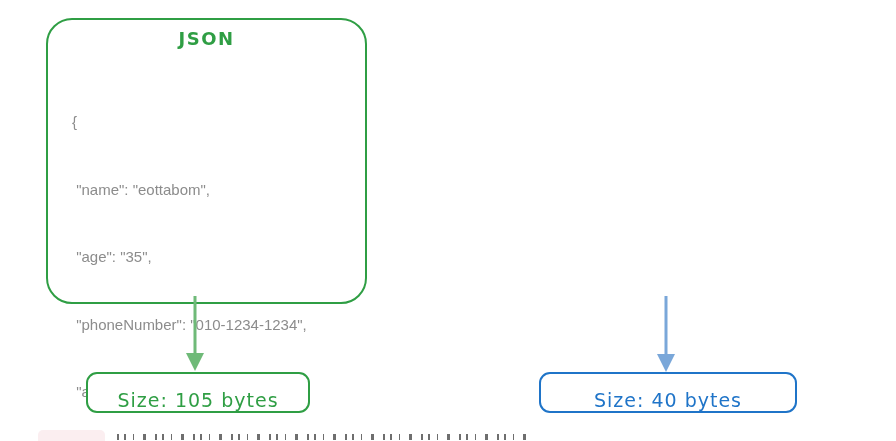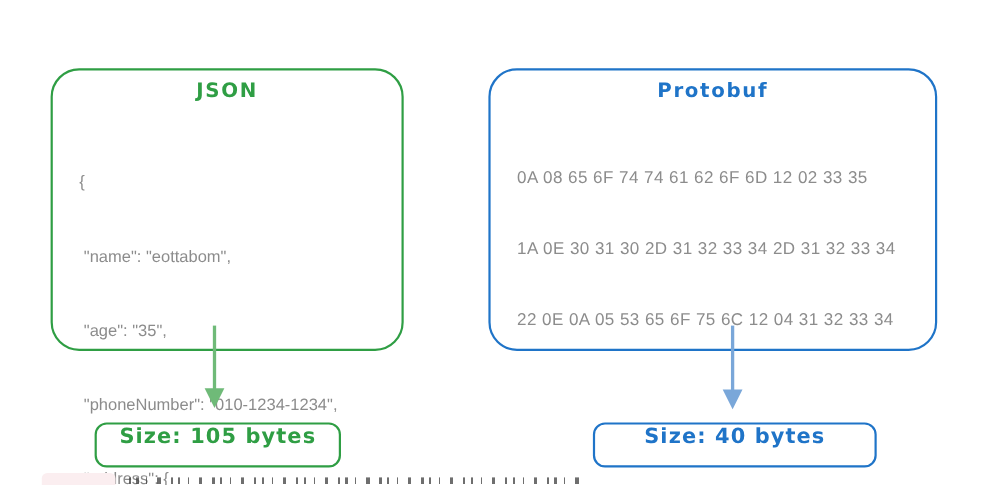--- a/index.html
+++ b/index.html
@@ -19,24 +19,23 @@
     position: relative;
     overflow: hidden;
     font-family: "Liberation Sans", sans-serif;
   }
   .canvas { position: absolute; inset: 0; }
 
   
   .panel {
     position: absolute;
     top: 18px;
-    height: 257px;
+    height: 286px;
     border-radius: 26px;
     background: var(--background);
-    margin-top: 44px;
   }
   .panel.green-panel { left: 46px; width: 321px; border: 2.5px solid var(--green); }
   .panel.blue-panel  { left: 444px; width: 408px; border: 2.5px solid var(--blue); }
 
   .panel-title {
     margin-top: 8px;
     text-align: center;
     font-family: "DejaVu Sans", sans-serif;
     font-size: 18px;
     font-weight: bold;
@@ -77,29 +76,28 @@
   .arrow.green-arrow { left: 186px; top: 296px; width: 18px; height: 76px; }
   .arrow.green-arrow .shaft { top: 0; height: 58px; background: var(--green-light); }
   .arrow.green-arrow .head  { top: 57px; border-top: 18px solid var(--green-light); }
   .arrow.blue-arrow { left: 657px; top: 296px; width: 18px; height: 77px; }
   .arrow.blue-arrow .shaft { top: 0; height: 59px; background: var(--blue-light); }
   .arrow.blue-arrow .head  { top: 58px; border-top: 18px solid var(--blue-light); }
 
   
   .size-box {
     position: absolute;
-    top: 384px;
+    top: 372px;
     height: 41px;
     border-radius: 11px;
     background: var(--background);
-    display: flex; align-items: flex-start; justify-content: center;
+    display: flex; align-items: flex-end; justify-content: center;
     font-family: "DejaVu Sans", sans-serif;
     font-size: 19px;
     letter-spacing: 1px;
-    font-weight: bold;
   }
   .size-box.green-size { left: 86px; width: 224px; border: 2.5px solid var(--green); color: var(--green); }
   .size-box.blue-size  { left: 539px; width: 258px; border: 2.5px solid var(--blue); color: var(--blue); }
 
   
   .cropped-line { position: absolute; left: 0; top: 429px; width: 896px; height: 12px; }
   .cropped-line .code-chip {
     position: absolute; left: 38px; top: 1px;
     width: 67px; height: 11px;
     background: var(--chip-pink);
@@ -130,28 +128,20 @@
       <div class="code-line"> "age": "35",</div>
       <div class="code-line"> "phoneNumber": "010-1234-1234",</div>
       <div class="code-line"> "address": {</div>
       
       
       
       
     </div>
   </section>
 
-  <section class="panel blue-panel">
-    <h2 class="panel-title">Protobuf</h2>
-    <div class="hex-block">
-      <div class="hex-line">0A 08 65 6F 74 74 61 62 6F 6D 12 02 33 35</div>
-      <div class="hex-line">1A 0E 30 31 30 2D 31 32 33 34 2D 31 32 33 34</div>
-      <div class="hex-line">22 0E 0A 05 53 65 6F 75 6C 12 04 31 32 33 34</div>
-    </div>
-  </section>
 
   <div class="arrow green-arrow">
     <div class="shaft"></div>
     <div class="head"></div>
   </div>
   <div class="arrow blue-arrow">
     <div class="shaft"></div>
     <div class="head"></div>
   </div>
 

